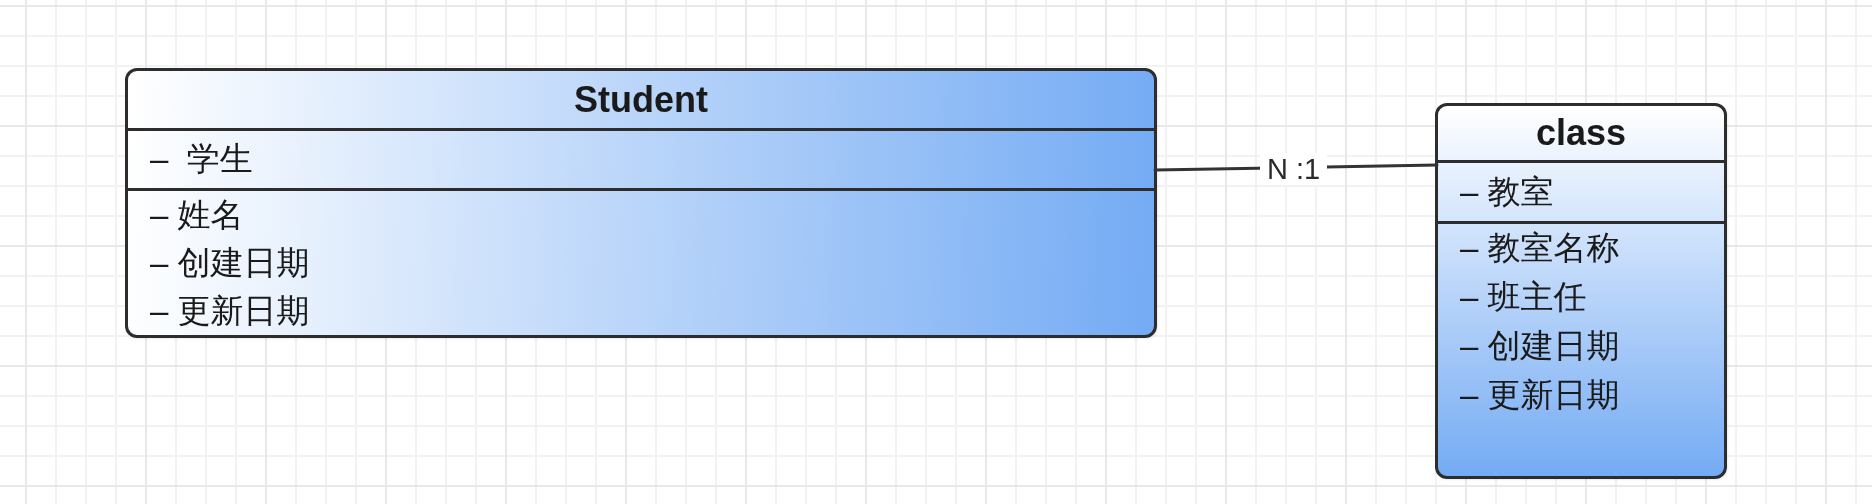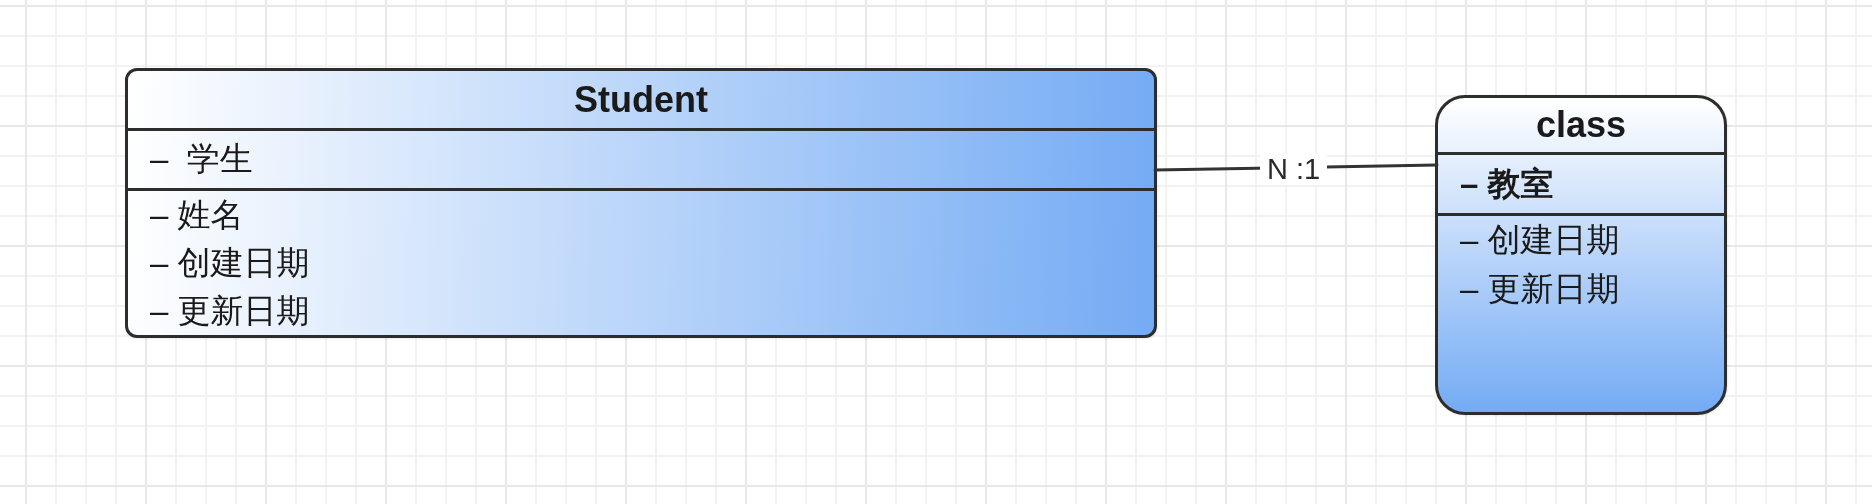--- a/index.html
+++ b/index.html
@@ -27,44 +27,43 @@
     border: 3px solid var(--entity-border, #2d2d2d);
     border-radius: 12px;
     color: var(--text, #1a1a1a);
     box-shadow: 1px 1px 2px rgba(0,0,0,0.08);
   }
   .entity--student {
     left: 125px; top: 68px; width: 1032px; height: 270px;
     background: linear-gradient(92deg, var(--fill-start, #ffffff) 0%, var(--fill-end, #74abf4) 100%);
   }
   .entity--class {
-    left: 1435px; top: 95px; width: 292px; height: 320px;
+    left: 1435px; top: 103px; width: 292px; height: 376px;
     background: linear-gradient(180deg, var(--fill-start, #ffffff) 0%, var(--fill-end, #74abf4) 100%);
-    border-radius: 30px;
   }
 
   .entity__title {
     box-sizing: border-box;
     border-bottom: 3px solid var(--entity-border, #2d2d2d);
     display: flex; align-items: center; justify-content: center;
     font-weight: bold; font-size: 36px;
   }
   .entity--student .entity__title { height: 60px; }
   .entity--class   .entity__title { height: 57px; }
 
   .entity__key {
     box-sizing: border-box;
     border-bottom: 3px solid var(--entity-border, #2d2d2d);
     display: flex; align-items: center;
     padding-left: 22px;
     font-size: 33px;
     white-space: pre;
   }
   .entity--student .entity__key { height: 60px; }
-  .entity--class   .entity__key { height: 61px; font-weight: bold; }
+  .entity--class   .entity__key { height: 61px; }
 
   .entity__fields { padding-left: 22px; }
   .entity__row {
     display: flex; align-items: center;
     font-size: 33px;
     white-space: pre;
   }
   .entity--student .entity__row { height: 48px; }
   .entity--class   .entity__row { height: 49px; }
 
@@ -98,20 +97,22 @@
       <div class="entity__row">– 姓名</div>
       <div class="entity__row">– 创建日期</div>
       <div class="entity__row">– 更新日期</div>
     </div>
   </div>
 
   <div class="entity entity--class">
     <div class="entity__title">class</div>
     <div class="entity__key">– 教室</div>
     <div class="entity__fields">
+      <div class="entity__row">– 教室名称</div>
+      <div class="entity__row">– 班主任</div>
       <div class="entity__row">– 创建日期</div>
       <div class="entity__row">– 更新日期</div>
     </div>
   </div>
 
   <svg class="connector-svg">
     <line x1="2" y1="13" x2="284" y2="8" stroke="#333333" stroke-width="3" stroke-linecap="round"></line>
   </svg>
   <div class="connector-label">N :1</div>
 

